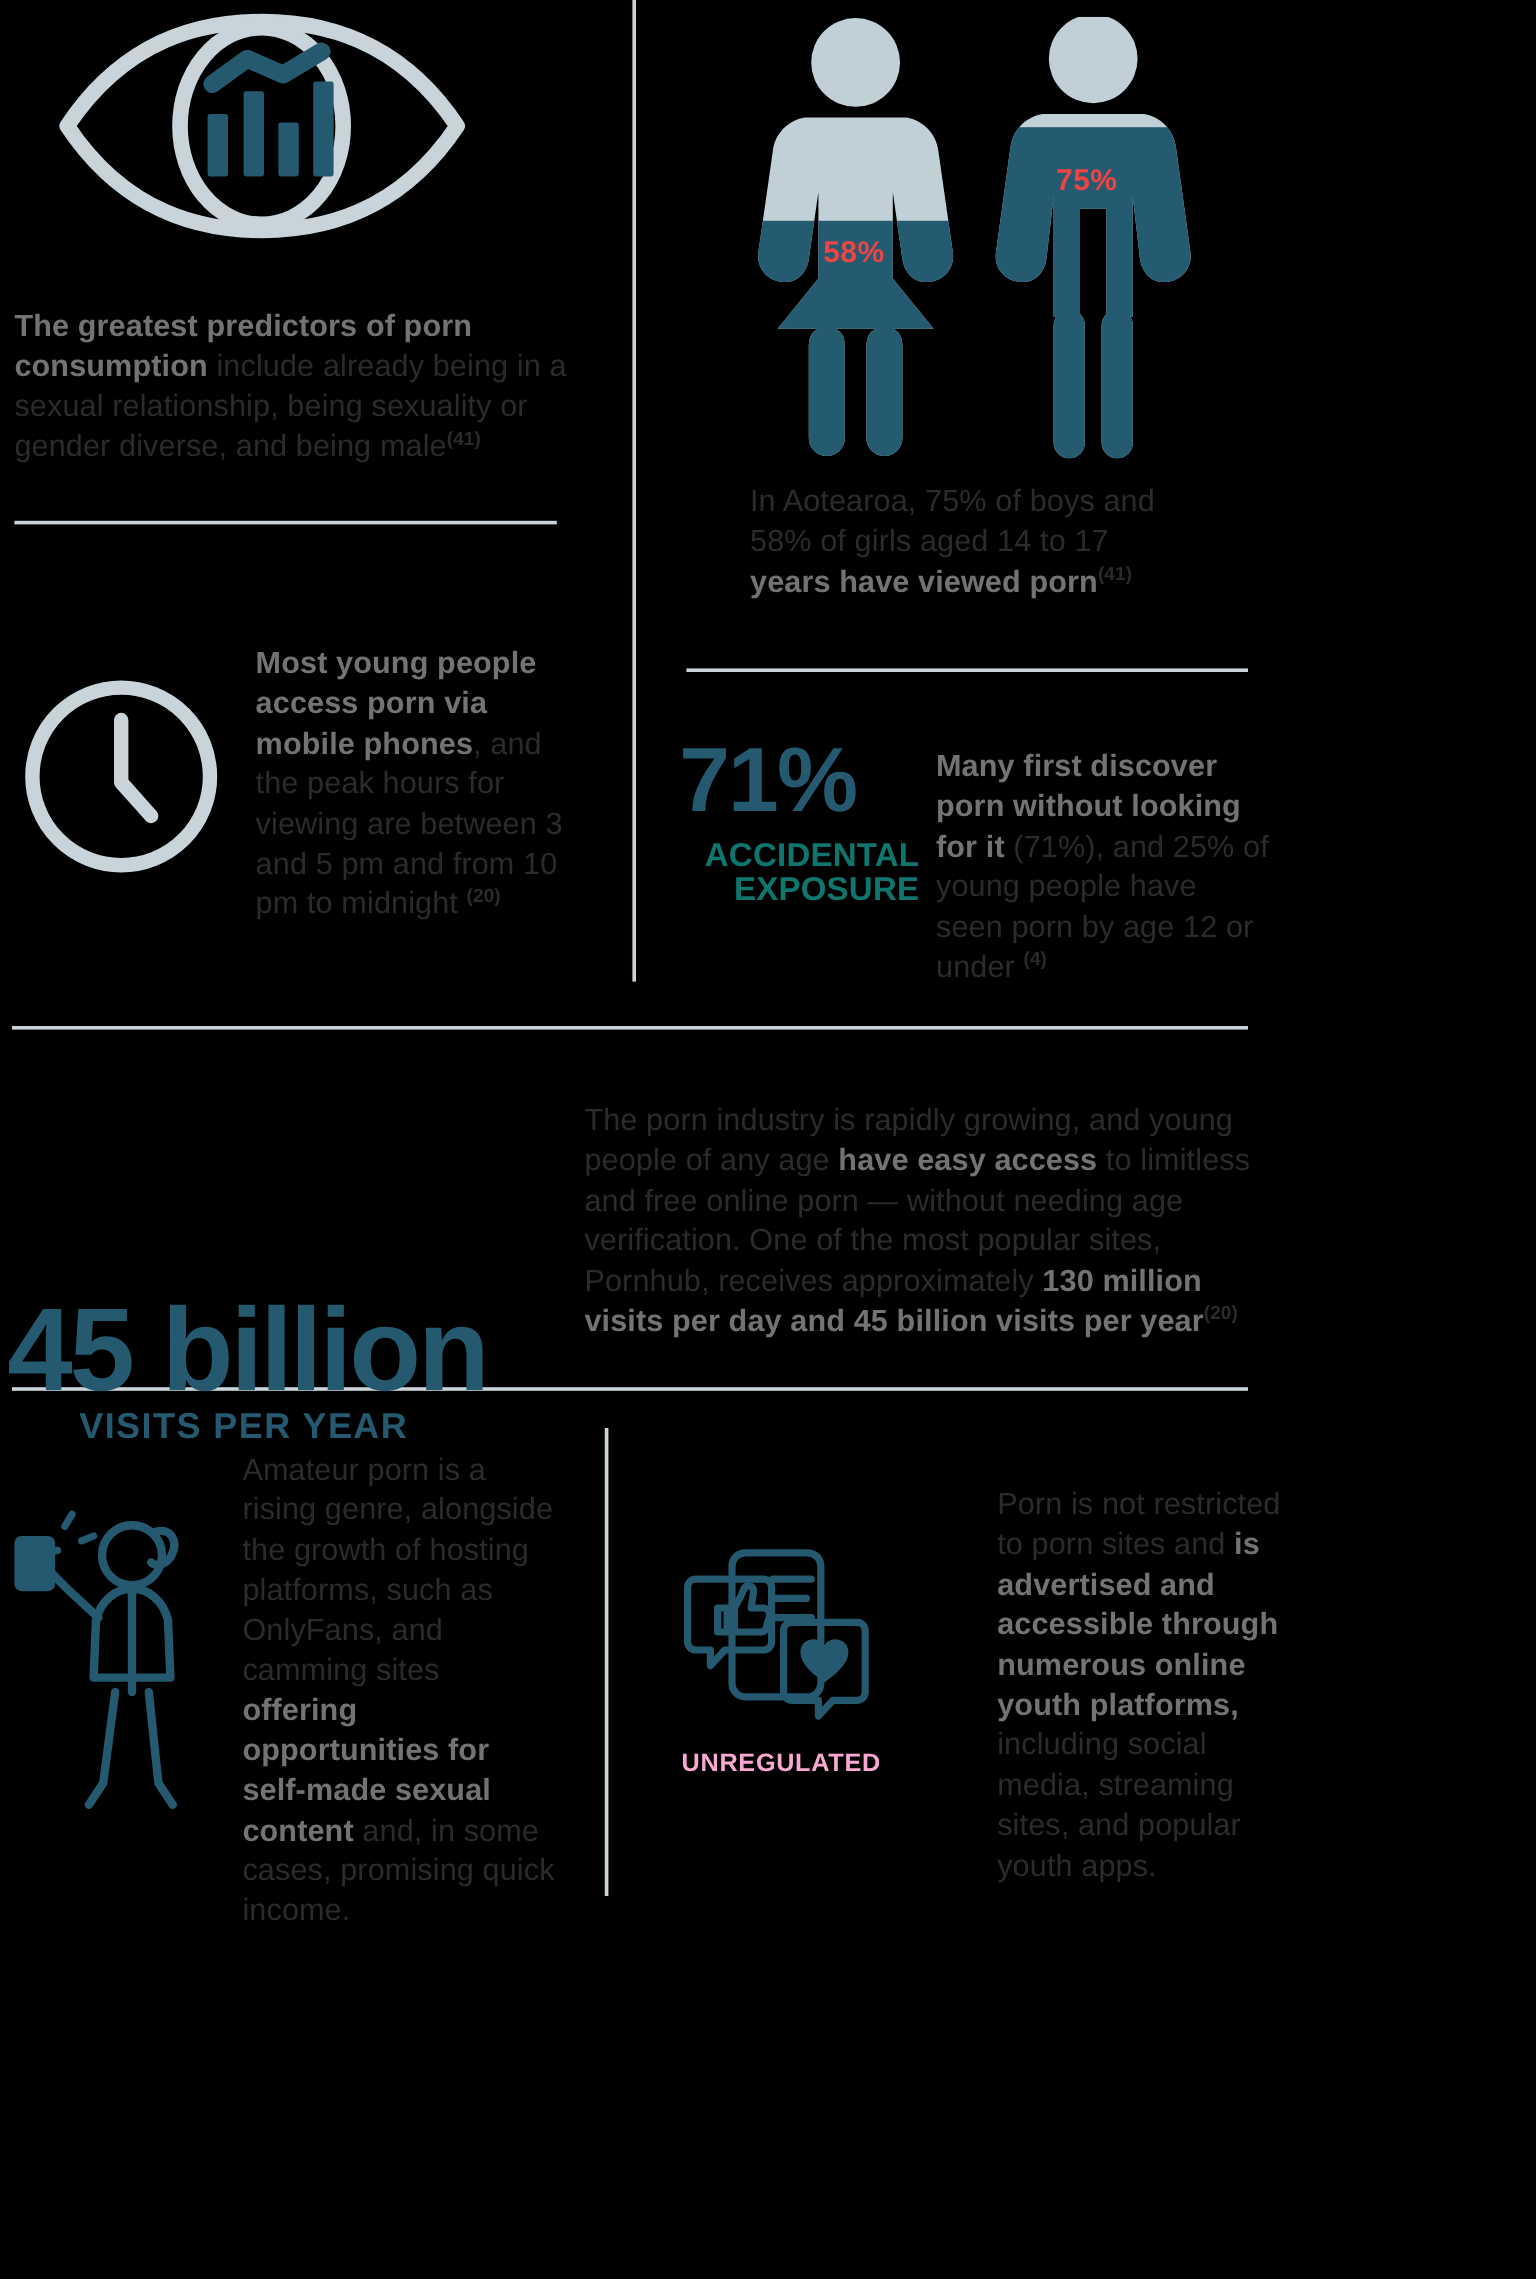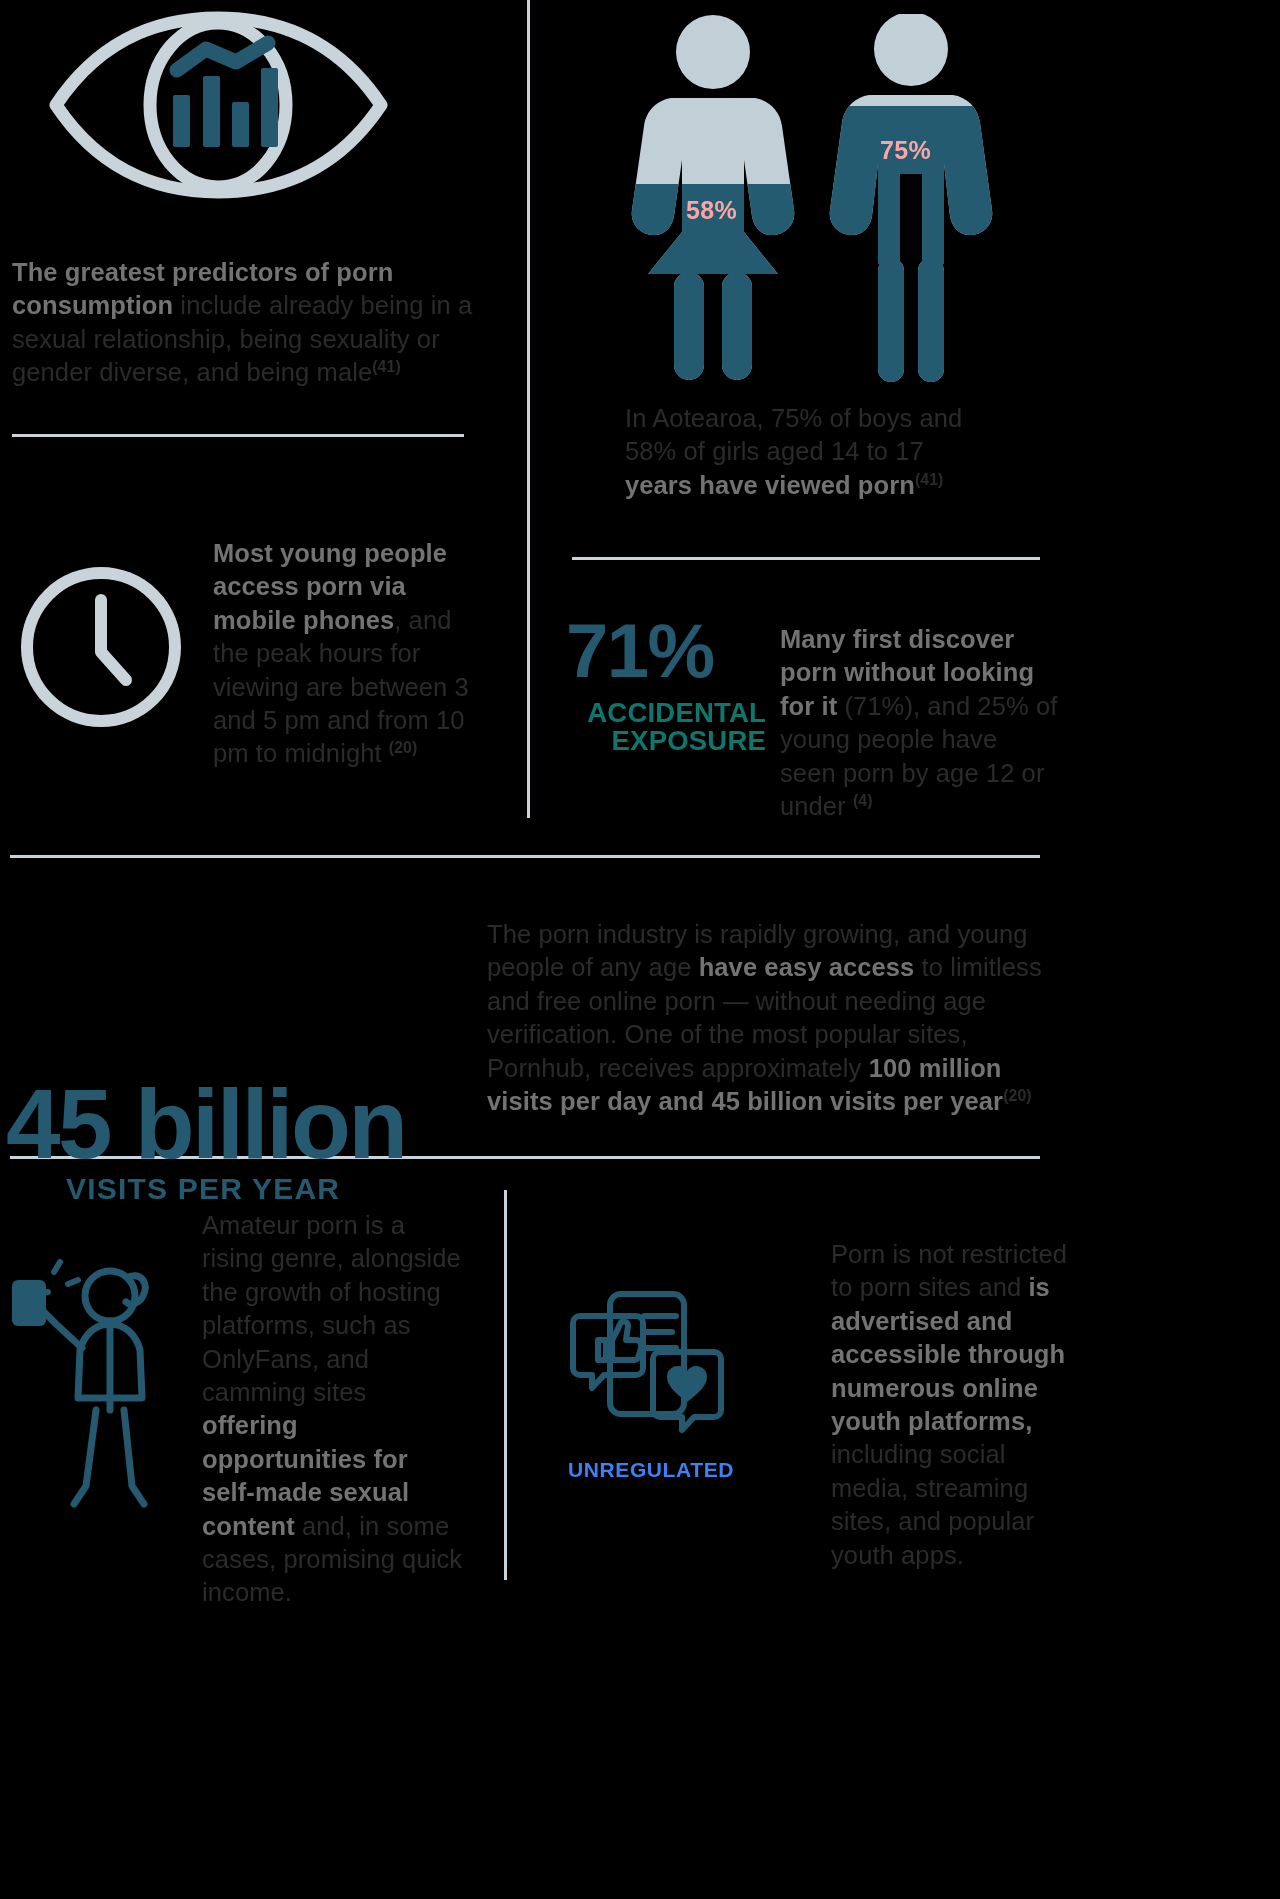--- a/index.html
+++ b/index.html
@@ -48,21 +48,21 @@
   #eye-para { position: absolute; left: 12px; top: 256px; width: 470px; }
 
   
   #clock-icon { position: absolute; left: 16px; top: 562px; width: 170px; height: 170px; }
   #clock-para { position: absolute; left: 213px; top: 537px; width: 262px; }
 
   
   #people { position: absolute; left: 612px; top: 14px; width: 400px; height: 375px; }
   .pct-label {
     position: absolute;
-    color: #fca5a5;
+    color: #ef4444;
     font-weight: 700;
     font-size: 25px;
     letter-spacing: 0.4px;
   }
   #pct-female { left: 64px; top: 182px; margin-left: 10px; }
   #pct-male   { left: 268px; top: 122px; }
   #people-para { position: absolute; left: 625px; top: 402px; width: 360px; }
 
   
   #stat71 { position: absolute; left: 566px; top: 618px; width: 200px; }
@@ -105,21 +105,21 @@
   #para45 { position: absolute; left: 487px; top: 918px; width: 570px; }
 
   
   #selfie-icon { position: absolute; left: 2px; top: 1258px; width: 178px; height: 250px; }
   #amateur-para { position: absolute; left: 202px; top: 1209px; width: 265px; }
 
   
   #phone-icon { position: absolute; left: 568px; top: 1290px; width: 160px; height: 150px; }
   #unreg-label {
     position: absolute; left: 568px; top: 1458px; width: 165px;
-    color: #3b82f6; font-weight: 700; font-size: 21px;
+    color: #f9a8d4; font-weight: 700; font-size: 21px;
     letter-spacing: 0.6px; text-align: center;
   }
   #unreg-para { position: absolute; left: 783px; top: 1238px; width: 258px; margin-left: 48px; }
 </style>
 </head>
 <body>
 
 <div id="page">
 
   <div class="rule-v" style="left:527px; top:0px; height:818px;"></div>
@@ -207,21 +207,21 @@
     </div>
   </div>
 
   <p id="para71" class="body-txt"><b>Many first discover porn without looking  for it</b><span> (71%), and 25% of young people have seen porn by age 12 or under </span><span class="sup">(4)</span></p>
 
   <div id="stat45">
     <div class="big">45 billion</div>
     <div class="sub">VISITS PER YEAR</div>
   </div>
 
-  <p id="para45" class="body-txt"><span>The porn industry is rapidly growing, and young people of any age </span><b>have easy access</b><span> to limitless and free online porn — without needing age verification. One of the most popular sites, Pornhub, receives approximately </span><b>100 million visits per day and 45 billion visits per year</b><span class="sup">(20)</span></p>
+  <p id="para45" class="body-txt"><span>The porn industry is rapidly growing, and young people of any age </span><b>have easy access</b><span> to limitless and free online porn — without needing age verification. One of the most popular sites, Pornhub, receives approximately </span><b>130 million visits per day and 45 billion visits per year</b><span class="sup">(20)</span></p>
 
   <div id="selfie-icon">
     <svg viewBox="0 0 178 250" width="178" height="250" aria-hidden="true">
       <g fill="none" stroke="#24596f" stroke-width="7" stroke-linecap="round" stroke-linejoin="round">
 
         <circle cx="108" cy="38" r="25"></circle>
 
         <path d="M126 19 C 140 14, 147 26, 141 38 C 137 46, 128 48, 124 44"></path>
 
         <path d="M108 63 L 108 152"></path>

